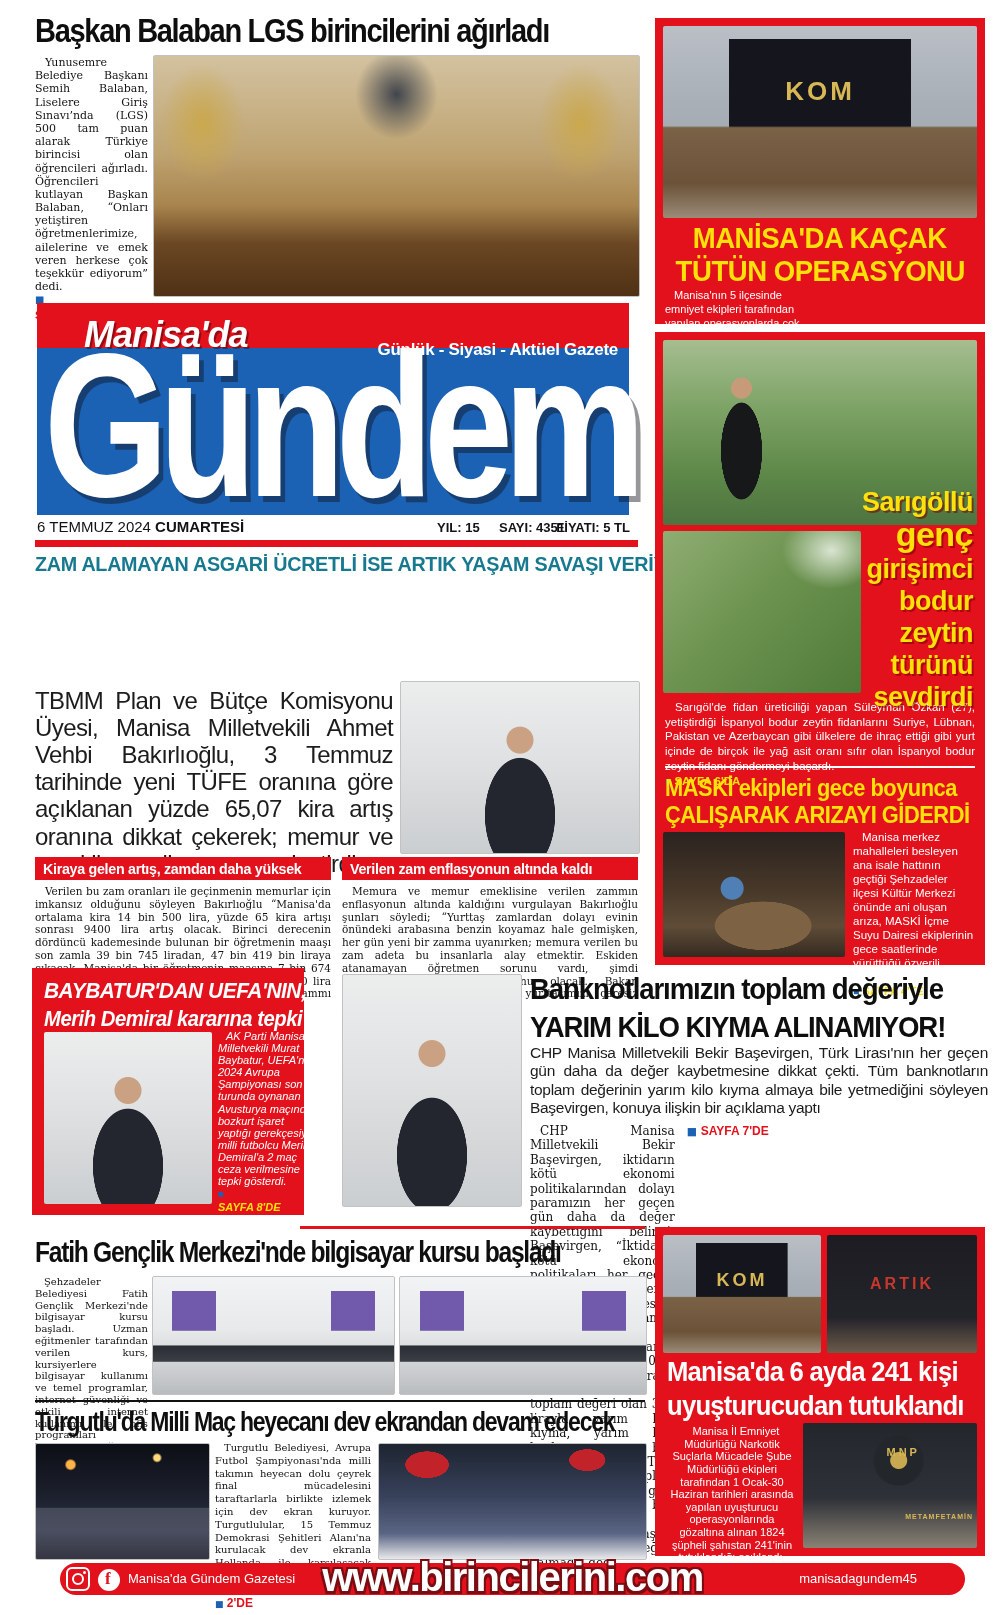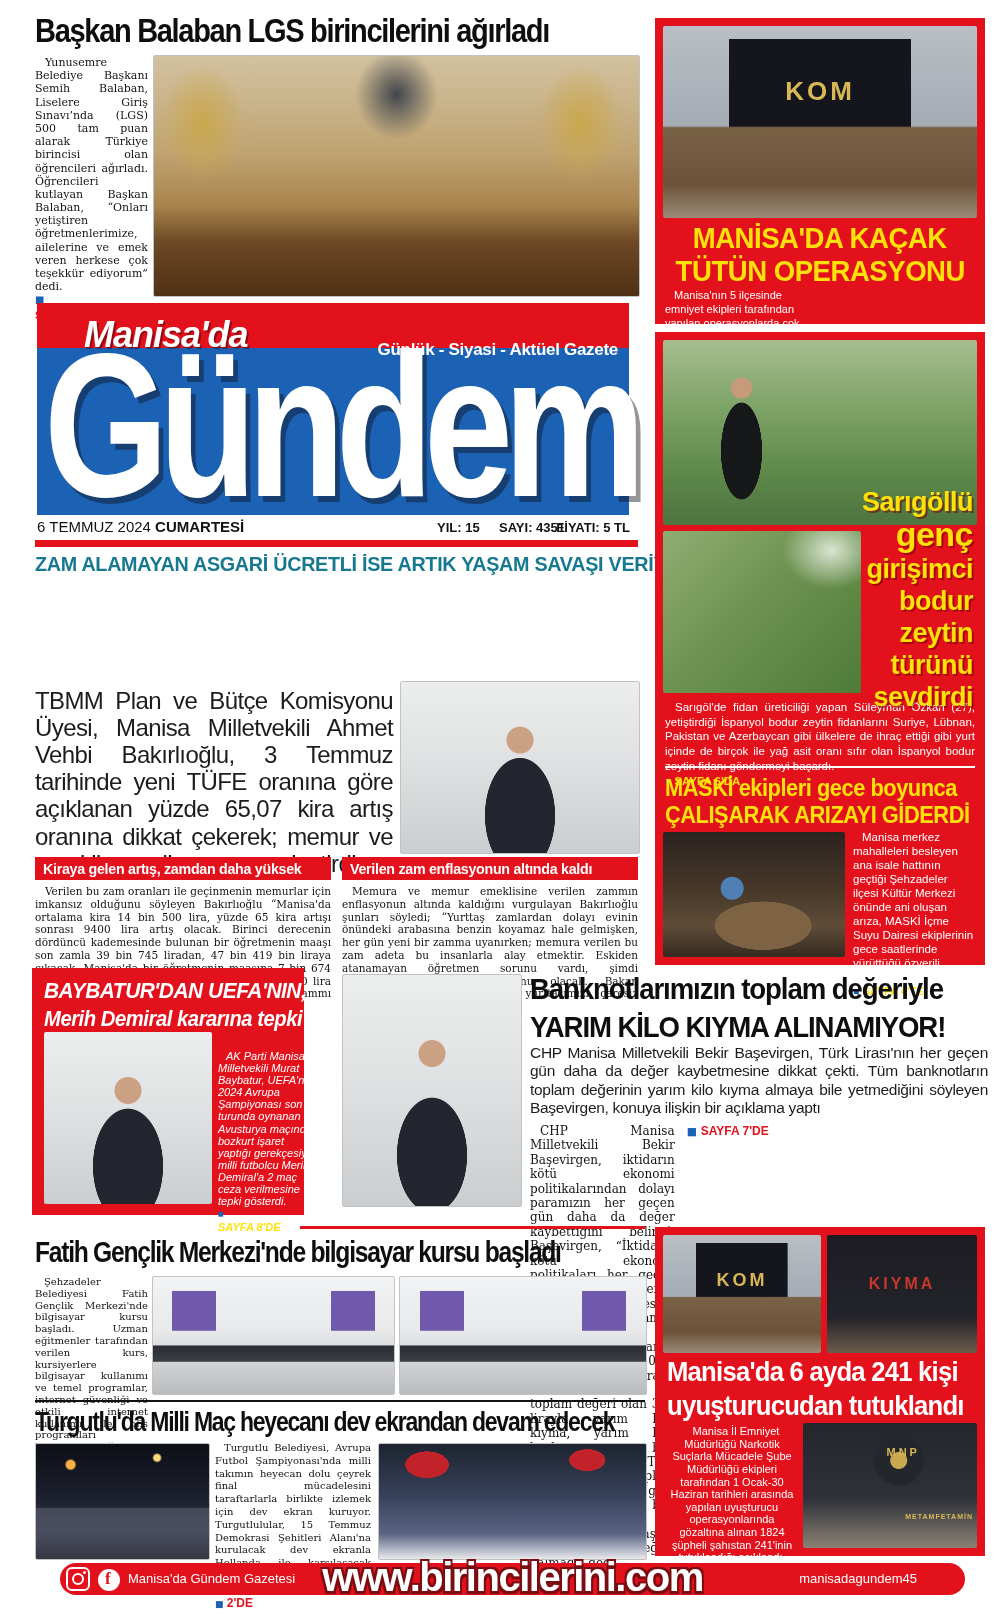--- a/index.html
+++ b/index.html
@@ -172,21 +172,21 @@
     </div>
   </div>
 
   <div class="abs redbox" style="left:32px;top:968px;width:272px;height:247px;font-style:italic;">
     <div class="abs nowrap" style="left:12px;top:10px;line-height:26px;">
       <span class="sx white" style="font-weight:800;font-size:22px;letter-spacing:-.5px;transform:scaleX(.95);">BAYBATUR'DAN UEFA'NIN,</span><br>
       <span class="sx white" style="font-weight:800;font-size:22px;letter-spacing:-.5px;transform:scaleX(.92);">Merih Demiral kararına tepki</span>
     </div>
     <div class="ph ph-parl" style="left:12px;top:64px;width:168px;height:172px;"></div>
     <div class="abs white" style="left:186px;top:62px;width:100px;font-size:11px;line-height:1.1;">
-      <span style="display:inline-block;text-indent:8px;margin-top:20px;">AK Parti Manisa Milletvekili Murat Baybatur, UEFA'nın, 2024 Avrupa Şampiyonası son 16 turunda oynanan Avusturya maçında bozkurt işaret yaptığı gerekçesiyle milli futbolcu Merih Demiral'a 2 maç ceza verilmesine tepki gösterdi.</span>
+      <span style="display:inline-block;text-indent:8px;">AK Parti Manisa Milletvekili Murat Baybatur, UEFA'nın, 2024 Avrupa Şampiyonası son 16 turunda oynanan Avusturya maçında bozkurt işaret yaptığı gerekçesiyle milli futbolcu Merih Demiral'a 2 maç ceza verilmesine tepki gösterdi.</span>
       <span class="mk mk-blue">■</span>
       <div class="ref-yellow" style="font-size:11px;margin-top:1px;">SAYFA 8'DE</div>
     </div>
   </div>
 
   <div class="ph ph-parl bordered" style="left:342px;top:974px;width:178px;height:231px;"></div>
   <div class="abs nowrap" style="left:530px;top:972px;line-height:33px;">
     <span class="sx blackhl" style="font-size:30px;letter-spacing:-1.2px;transform:scaleX(.92);">Banknotlarımızın toplam değeriyle</span><br>
     <span class="sx blackhl" style="font-size:30px;letter-spacing:-1.2px;transform:scaleX(.92);">YARIM KİLO KIYMA ALINAMIYOR!</span>
   </div>
@@ -219,21 +219,21 @@
     <span class="mk mk-blue">■</span>
     <span class="ref-red" style="font-family:'Liberation Sans',sans-serif;font-size:12px;">2'DE</span>
   </div>
   <div class="ph ph-crowd2 bordered" style="left:378px;top:1443px;width:267px;height:115px;"></div>
 
   <div class="abs redbox" style="left:655px;top:1227px;width:330px;height:329px;">
     <div class="ph ph-kom" style="left:8px;top:8px;width:158px;height:118px;">
       <span class="ph-label" style="left:50%;top:30%;transform:translateX(-50%);font-size:18px;">KOM</span>
     </div>
     <div class="ph ph-narko" style="left:172px;top:8px;width:150px;height:118px;">
-      <span class="ph-label" style="left:50%;top:34%;transform:translateX(-50%);font-size:16px;color:#c8372d;">KIYMA</span>
+      <span class="ph-label" style="left:50%;top:34%;transform:translateX(-50%);font-size:16px;color:#c8372d;">ARTIK</span>
     </div>
     <div class="abs nowrap" style="left:12px;top:130px;line-height:30px;">
       <span class="sx white" style="font-weight:800;font-size:27px;letter-spacing:-.8px;transform:scaleX(.95);">Manisa'da 6 ayda 241 kişi</span><br>
       <span class="sx white" style="font-weight:800;font-size:27px;letter-spacing:-.8px;transform:scaleX(.95);">uyuşturucudan tutuklandı</span>
     </div>
     <div class="abs white" style="left:12px;top:198px;width:130px;font-size:11px;line-height:1.15;">
       <span style="display:inline-block;text-indent:8px;text-align:center;">Manisa İl Emniyet Müdürlüğü Narkotik Suçlarla Mücadele Şube Müdürlüğü ekipleri tarafından 1 Ocak-30 Haziran tarihleri arasında yapılan uyuşturucu operasyonlarında gözaltına alınan 1824 şüpheli şahıstan 241'inin tutuklandığı açıklandı.</span>
       <div style="margin-top:2px;"><span class="mk mk-blue">■</span>
       <span class="ref-yellow" style="font-size:11px;">SAYFA 3'TE</span></div>
     </div>

